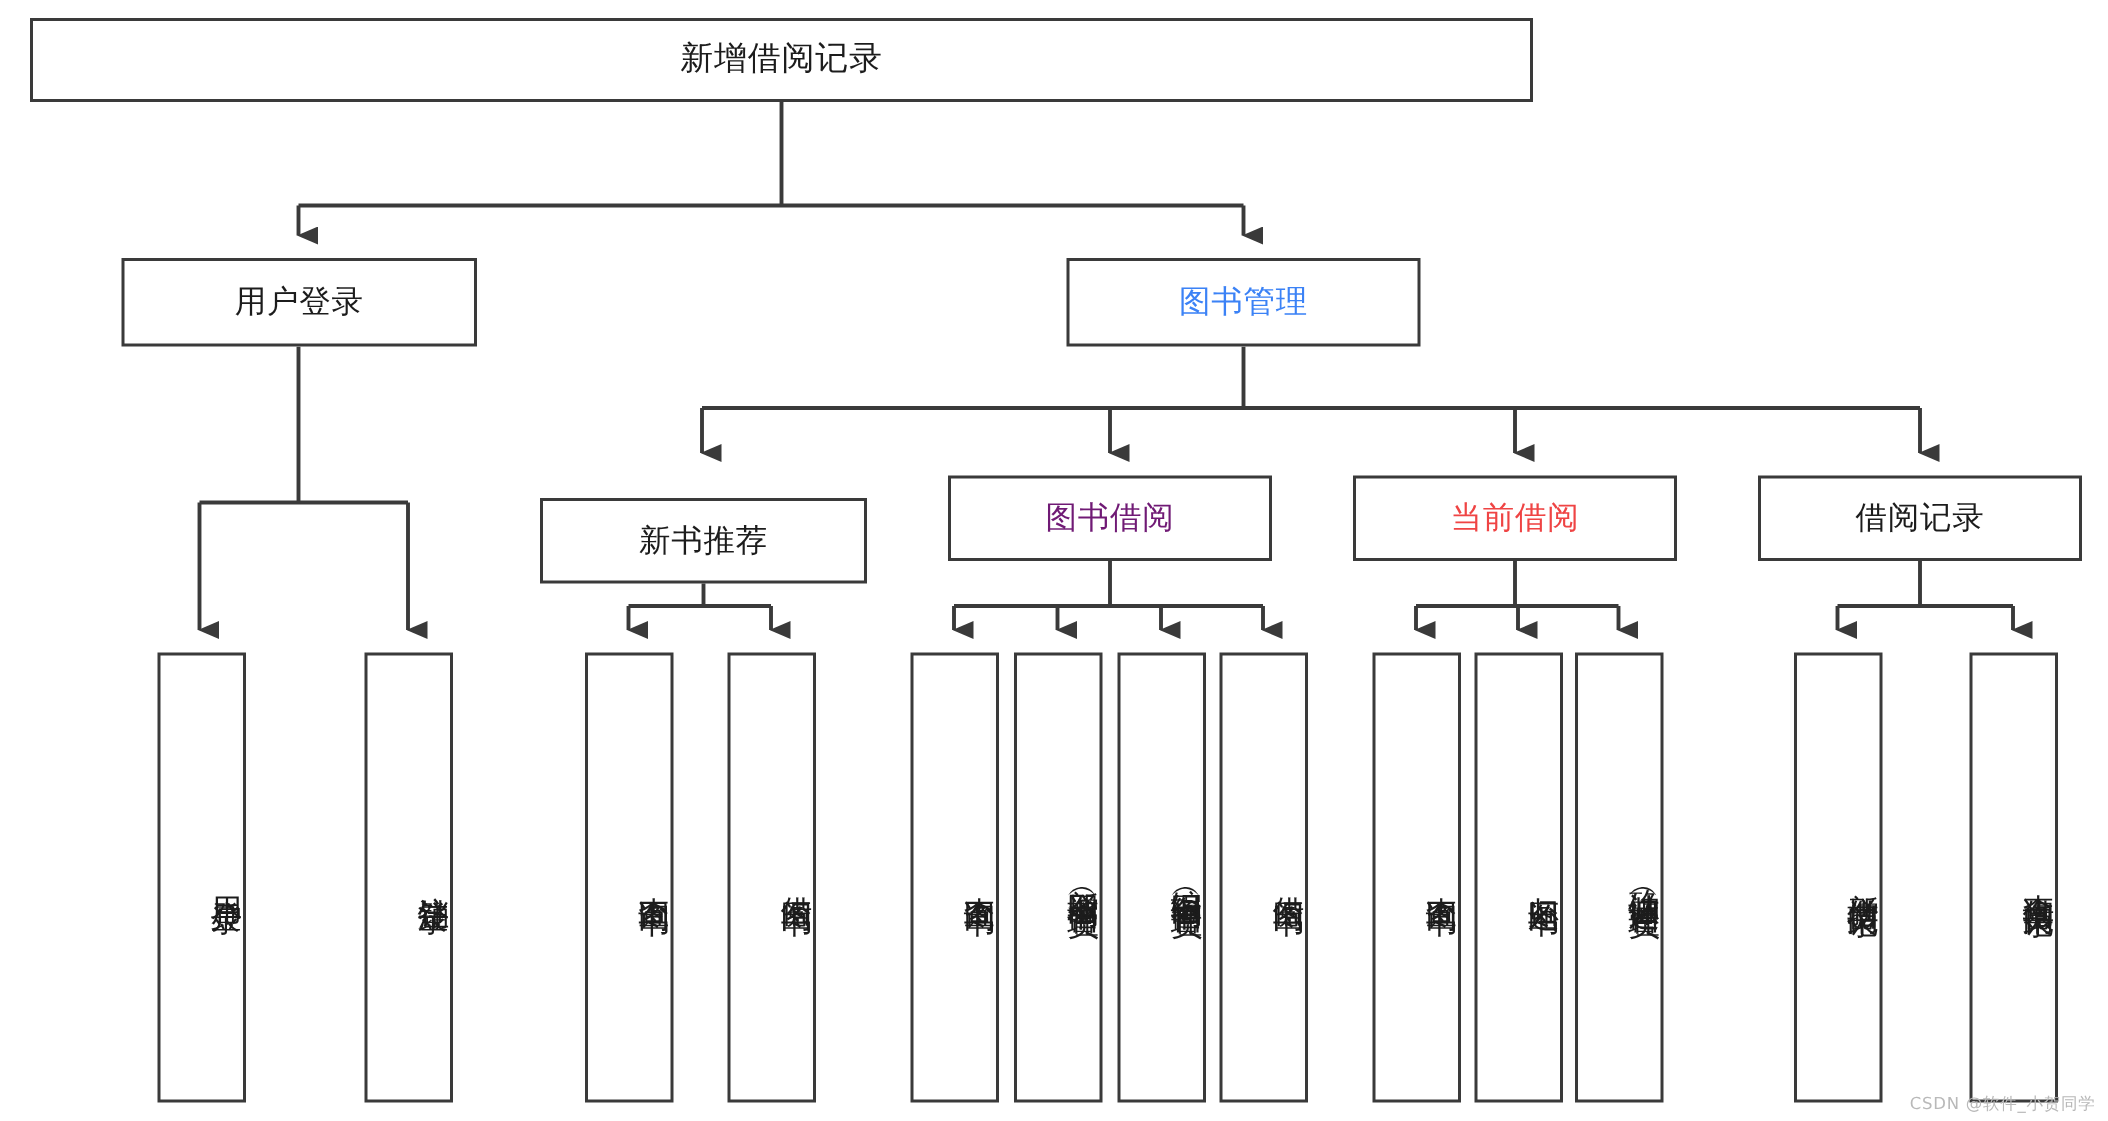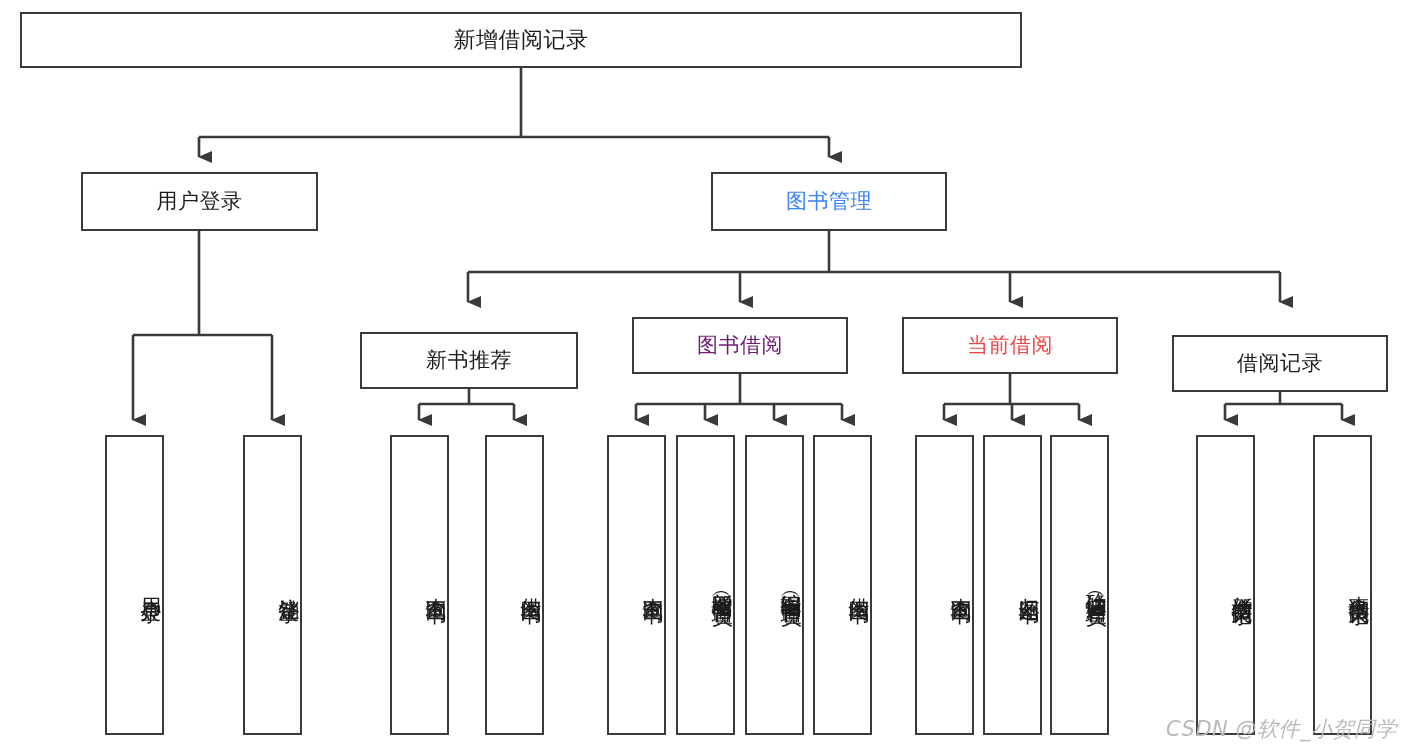--- a/index.html
+++ b/index.html
@@ -55,25 +55,24 @@
     max-height: 100%;
     text-align: center;
   }
   .node.root {
     font-size: 22px;
   }
   .watermark {
     position: absolute;
     right: 8px;
     bottom: 4px;
-    font-size: 21px;
+    font-size: 11px;
     color: #b9b9b9;
     white-space: nowrap;
     letter-spacing: 0.5px;
-    font-style: italic;
   }
 </style>
 </head>
 <body>
 
 <div id="canvas">
 
   <svg id="wires" viewBox="0 0 1405 747" xmlns="http://www.w3.org/2000/svg">
     <defs>
       <marker id="arrow" viewBox="0 0 12 14" refX="6" refY="13" markerWidth="12" markerHeight="14" orient="auto-start-reverse" markerUnits="userSpaceOnUse">
@@ -137,21 +136,21 @@
 
   <div class="node horiz" style="left: 360px; top: 332px; width: 218px; height: 57px; border-color: rgb(58, 58, 58); background: rgb(255, 255, 255); color: rgb(28, 28, 28);">
     <span>新书推荐</span>
   </div>
   <div class="node horiz" style="left: 632px; top: 317px; width: 216px; height: 57px; border-color: rgb(58, 58, 58); background: rgb(255, 255, 255); color: #701a75;">
     <span>图书借阅</span>
   </div>
   <div class="node horiz" style="left: 902px; top: 317px; width: 216px; height: 57px; border-color: rgb(58, 58, 58); background: rgb(255, 255, 255); color: #ef4444;">
     <span>当前借阅</span>
   </div>
-  <div class="node horiz" style="left: 1172px; top: 317px; width: 216px; height: 57px; border-color: rgb(58, 58, 58); background: rgb(255, 255, 255); color: rgb(28, 28, 28); margin-top: 18px;">
+  <div class="node horiz" style="left: 1172px; top: 317px; width: 216px; height: 57px; border-color: rgb(58, 58, 58); background: rgb(255, 255, 255); color: rgb(28, 28, 28);">
     <span>借阅记录</span>
   </div>
 
   <div class="node vert" style="left: 105px; top: 435px; width: 59px; height: 300px; border-color: rgb(58, 58, 58); background: rgb(255, 255, 255); color: rgb(28, 28, 28);">
     <span class="vtext">用户登录</span>
   </div>
   <div class="node vert" style="left: 243px; top: 435px; width: 59px; height: 300px; border-color: rgb(58, 58, 58); background: rgb(255, 255, 255); color: rgb(28, 28, 28);">
     <span class="vtext">注销登录</span>
   </div>
   <div class="node vert" style="left: 390px; top: 435px; width: 59px; height: 300px; border-color: rgb(58, 58, 58); background: rgb(255, 255, 255); color: rgb(28, 28, 28);">

